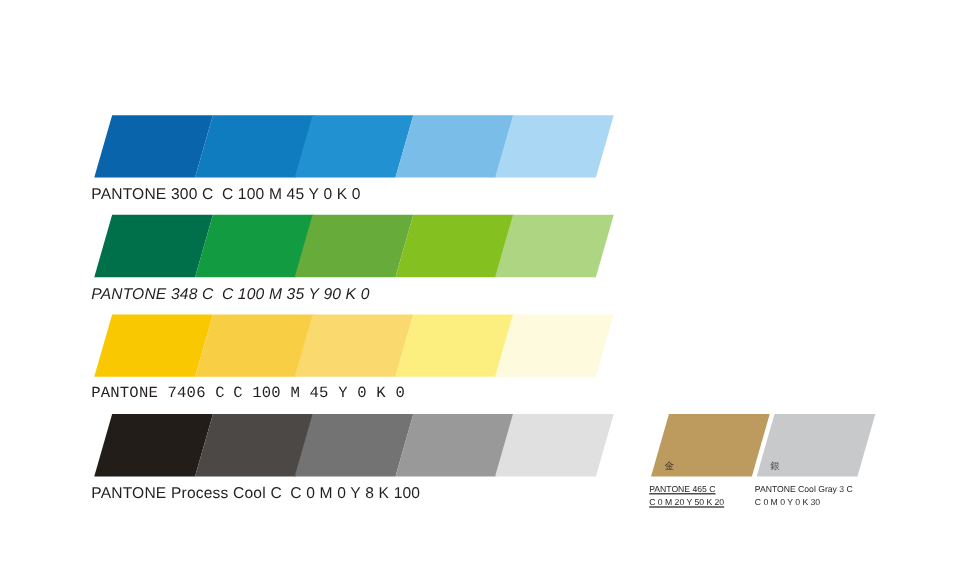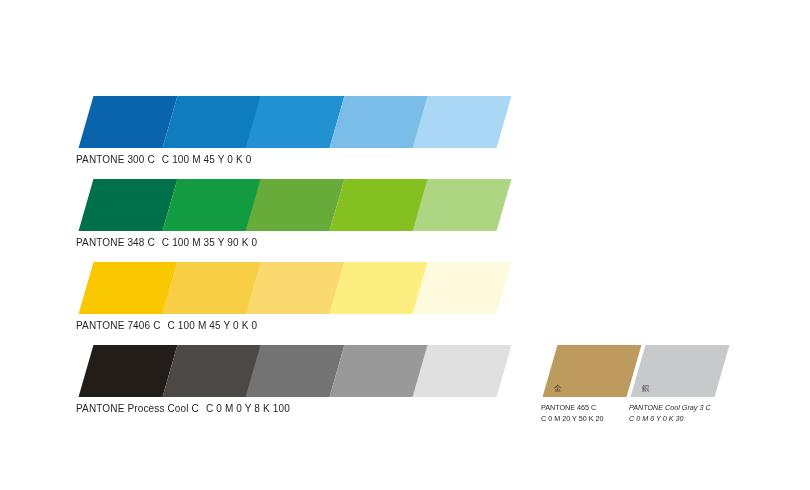--- a/index.html
+++ b/index.html
@@ -45,21 +45,21 @@
     transform: skewX(-16deg);
     margin-right: -0.4px;
   }
   .ramp-strip .swatch {
     width: 84px;
   }
 
   .ramp-label {
     position: absolute;
     white-space: nowrap;
-    font-size: 10px;
+    font-size: 13px;
     letter-spacing: 0.15px;
     color: #231f20;
     line-height: 1.25;
   }
   .ramp-label .pname {
     display: inline-block;
   }
   .ramp-label .cmyk {
     display: inline-block;
     padding-left: 7px;
@@ -129,34 +129,34 @@
   </div>
 
   <div class="ramp-row" id="row-green" style="top:179px;">
     <div class="ramp-strip" style="left:86px;">
       <div class="swatch" style="background: rgb(0, 112, 74);"></div>
       <div class="swatch" style="background: rgb(18, 155, 65);"></div>
       <div class="swatch" style="background: rgb(103, 171, 59);"></div>
       <div class="swatch" style="background: rgb(132, 192, 32);"></div>
       <div class="swatch" style="background: rgb(174, 213, 129);"></div>
     </div>
-    <div class="ramp-label" style="left:76px; top:58px;">
+    <div class="ramp-label" style="left:76px; top:58px;font-style:italic;">
       <span class="pname">PANTONE 348 C</span><span class="cmyk">C 100  M 35  Y 90  K 0</span>
     </div>
   </div>
 
   <div class="ramp-row" id="row-yellow" style="top:262px;">
     <div class="ramp-strip" style="left:86px;">
       <div class="swatch" style="background: rgb(250, 200, 0);"></div>
       <div class="swatch" style="background: rgb(248, 206, 68);"></div>
       <div class="swatch" style="background: rgb(250, 218, 110);"></div>
       <div class="swatch" style="background: rgb(253, 239, 127);"></div>
       <div class="swatch" style="background: rgb(254, 250, 221);"></div>
     </div>
-    <div class="ramp-label" style="left:76px; top:58px;">
+    <div class="ramp-label" style="left:76px; top:58px;font-family:Liberation Mono, monospace;">
       <span class="pname">PANTONE 7406 C</span><span class="cmyk">C 100  M 45  Y 0  K 0</span>
     </div>
   </div>
 
   <div class="ramp-row" id="row-black" style="top:345px;">
     <div class="ramp-strip" style="left:86px;">
       <div class="swatch" style="background: rgb(35, 29, 26);"></div>
       <div class="swatch" style="background: rgb(76, 72, 69);"></div>
       <div class="swatch" style="background: rgb(115, 115, 115);"></div>
       <div class="swatch" style="background: rgb(153, 153, 153);"></div>
@@ -167,30 +167,30 @@
     </div>
   </div>
 
   <div id="metallic-group">
 
     <div class="metal-strip" style="left:14px;">
       <div class="metal-swatch" id="gold-swatch" style="background: rgb(189, 155, 94);">
         <span class="metal-glyph gold-glyph">金</span>
       </div>
     </div>
-    <div class="metal-label" style="left:5px;">
+    <div class="metal-label" style="left:5px;text-decoration:underline;">
       <span class="ml-line">PANTONE 465 C</span>
       <span class="ml-line">C 0  M 20  Y 50  K 20</span>
     </div>
 
     <div class="metal-strip" style="left:102px;">
       <div class="metal-swatch" id="silver-swatch" style="background: rgb(200, 201, 203);">
         <span class="metal-glyph silver-glyph">銀</span>
       </div>
     </div>
-    <div class="metal-label" style="left:93px;font-style:italic;">
+    <div class="metal-label" style="left:93px;">
       <span class="ml-line">PANTONE Cool Gray 3 C</span>
       <span class="ml-line">C 0  M 0  Y 0  K 30</span>
     </div>
 
   </div>
 
 </div>
 
 </body></html>

